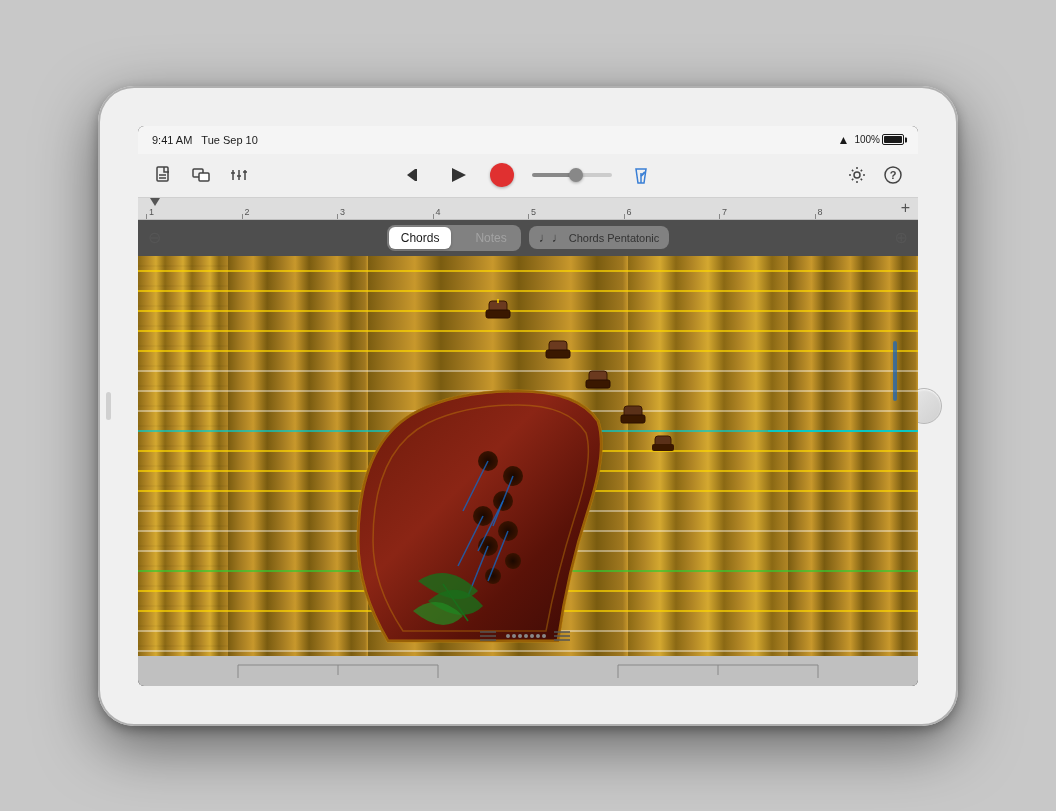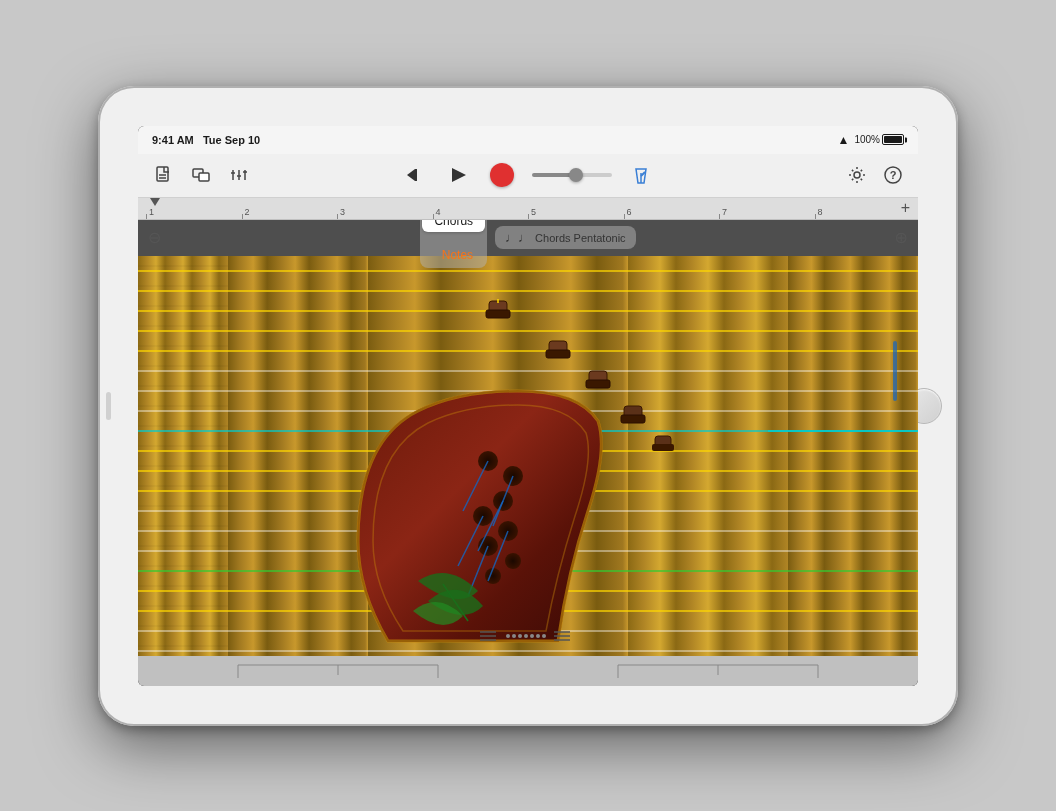--- a/index.html
+++ b/index.html
@@ -70,21 +70,21 @@
       background: #f5f5f5;
       display: flex;
       align-items: center;
       justify-content: space-between;
       padding: 0 14px;
       flex-shrink: 0;
     }
 
     .status-time {
       font-size: 11px;
-      font-weight: 700;
+      font-weight: 400;
       color: #1a1a1a;
     }
 
     .status-right {
       display: flex;
       align-items: center;
       gap: 5px;
       font-size: 10px;
       color: #1a1a1a;
     }
@@ -326,28 +326,27 @@
       color: #555;
     }
 
     .tab-group {
       display: flex;
       align-items: flex-end;
       gap: 12px;
       background: rgba(180,180,180,0.5);
       border-radius: 8px;
       padding: 2px;
-      flex-direction: column;
     }
 
     .tab-btn {
       padding: 4px 12px;
       border-radius: 6px;
       font-size: 12px;
-      color: #f97316;
+      color: #a3a3a3;
       cursor: pointer;
       background: transparent;
     }
 
     .tab-btn.active {
       background: white;
       box-shadow: 0 1px 3px rgba(0,0,0,0.2);
       color: #1a1a1a;
     }
 

